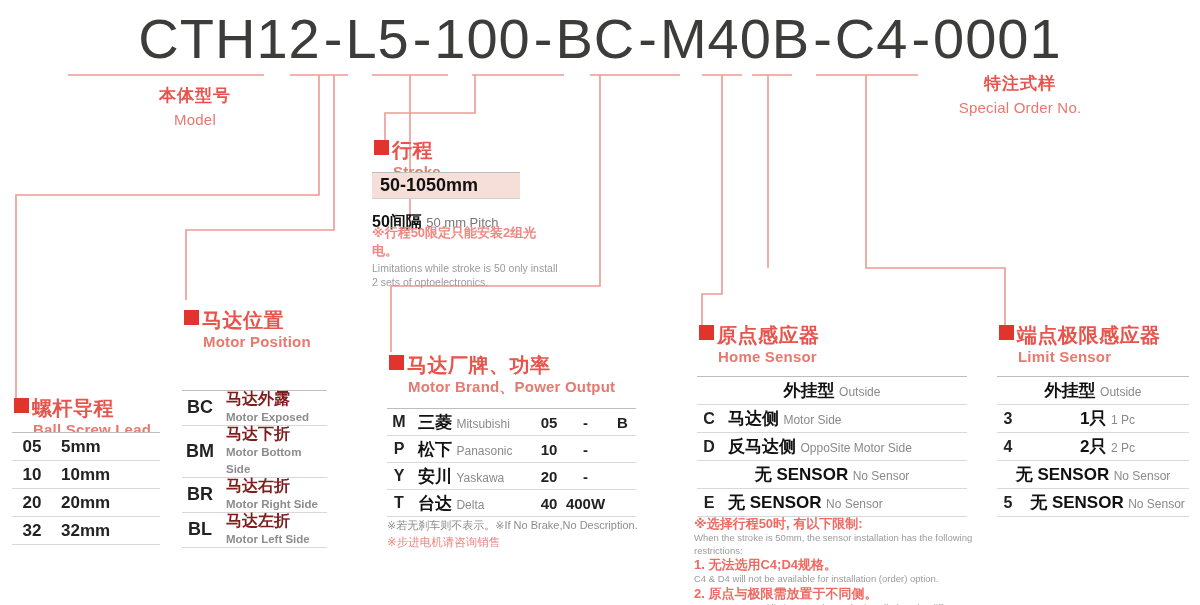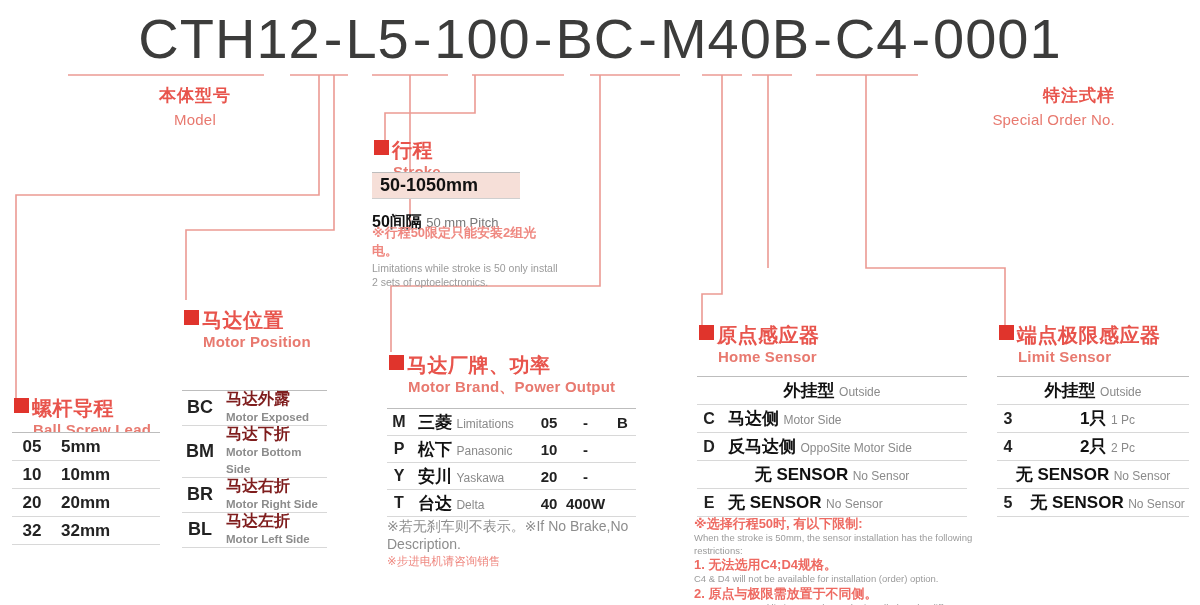--- a/index.html
+++ b/index.html
@@ -91,21 +91,21 @@
     background:#f6dfd8;border-top:1px solid #bdbdbd;border-bottom:1px solid #cfcfcf;
   }
   #stroke-box span{font-size:18px;color:#111;font-weight:bold;line-height:25px;padding-left:8px;display:block;}
   #stroke-pitch{position:absolute;left:372px;top:202px;margin-top:10px;}
   #stroke-pitch .a{font-size:16px;color:#111;font-weight:bold;}
   #stroke-pitch .b{font-size:13px;color:#777;}
   #stroke-note{position:absolute;left:372px;top:224px;width:190px;}
   #stroke-note .nr{font-size:13px;color:#ef8880;font-weight:bold;display:block;letter-spacing:0;}
   #stroke-note .ng{font-size:10.5px;color:#9b9b9b;display:block;line-height:1.32;margin-top:2px;}
   #mb-notes{position:absolute;left:387px;top:518px;width:262px;}
-  #mb-notes .l1{font-size:14px;color:#8d8d8d;display:block;}
+  #mb-notes .l1{font-size:11px;color:#8d8d8d;display:block;}
   #mb-notes .l2{font-size:11.5px;color:#ef8880;display:block;margin-top:2px;font-weight:normal;}
   #hs-notes{position:absolute;left:694px;top:516px;width:280px;}
   #hs-notes .r{font-size:13px;color:#ee6a62;font-weight:bold;display:block;line-height:1.25;}
   #hs-notes .g{font-size:9.5px;color:#9b9b9b;display:block;line-height:1.3;}
 </style>
 </head>
 <body>
 
 <div id="model-code">
   <span class="seg">CTH12</span><span class="dash">-</span><span class="seg">L5</span><span class="dash">-</span><span class="seg">100</span><span class="dash">-</span><span class="seg">BC</span><span class="dash">-</span><span class="seg">M40B</span><span class="dash">-</span><span class="seg">C4</span><span class="dash">-</span><span class="seg">0001</span>
@@ -142,21 +142,21 @@
     <path d="M 410 210 L 410 230"></path>
     <path d="M 768 210 L 768 268"></path>
   </g>
 </svg>
 
 <div class="toplabel" style="left:110px;top:84px;width:170px;">
   <span class="cn">本体型号</span>
   <span class="en">Model</span>
 </div>
 
-<div class="toplabel" style="left:925px;top:84px;width:190px;text-align:right;">
+<div class="toplabel" style="left:925px;top:72px;width:190px;">
   <span class="cn">特注式样</span>
   <span class="en">Special Order No.</span>
 </div>
 
 <div class="grp indent" style="left:374px;top:140px;">
   <span class="sq"></span><span class="cn">行程</span>
   <span class="en">Stroke</span>
 </div>
 <div id="stroke-box">
   <span>50-1050mm</span>
@@ -235,21 +235,21 @@
 <div class="grp indent" style="left:389px;top:355px;">
   <span class="sq"></span><span class="cn">马达厂牌、功率</span>
   <span class="en">Motor Brand、Power Output</span>
 </div>
 <table class="spec" id="mb-table">
   <tbody>
       <tr>
     <td class="key">M</td>
     <td class="brand">
       <span class="cn-b">三菱</span>
-      <span class="en-g">Limitations</span>
+      <span class="en-g">Mitsubishi</span>
     </td>
     <td class="key num">05</td>
     <td class="pw">-</td>
     <td class="key bk">B</td>
   </tr>
   <tr>
     <td class="key">P</td>
     <td class="brand">
       <span class="cn-b">松下</span>
       <span class="en-g">Panasonic</span>

